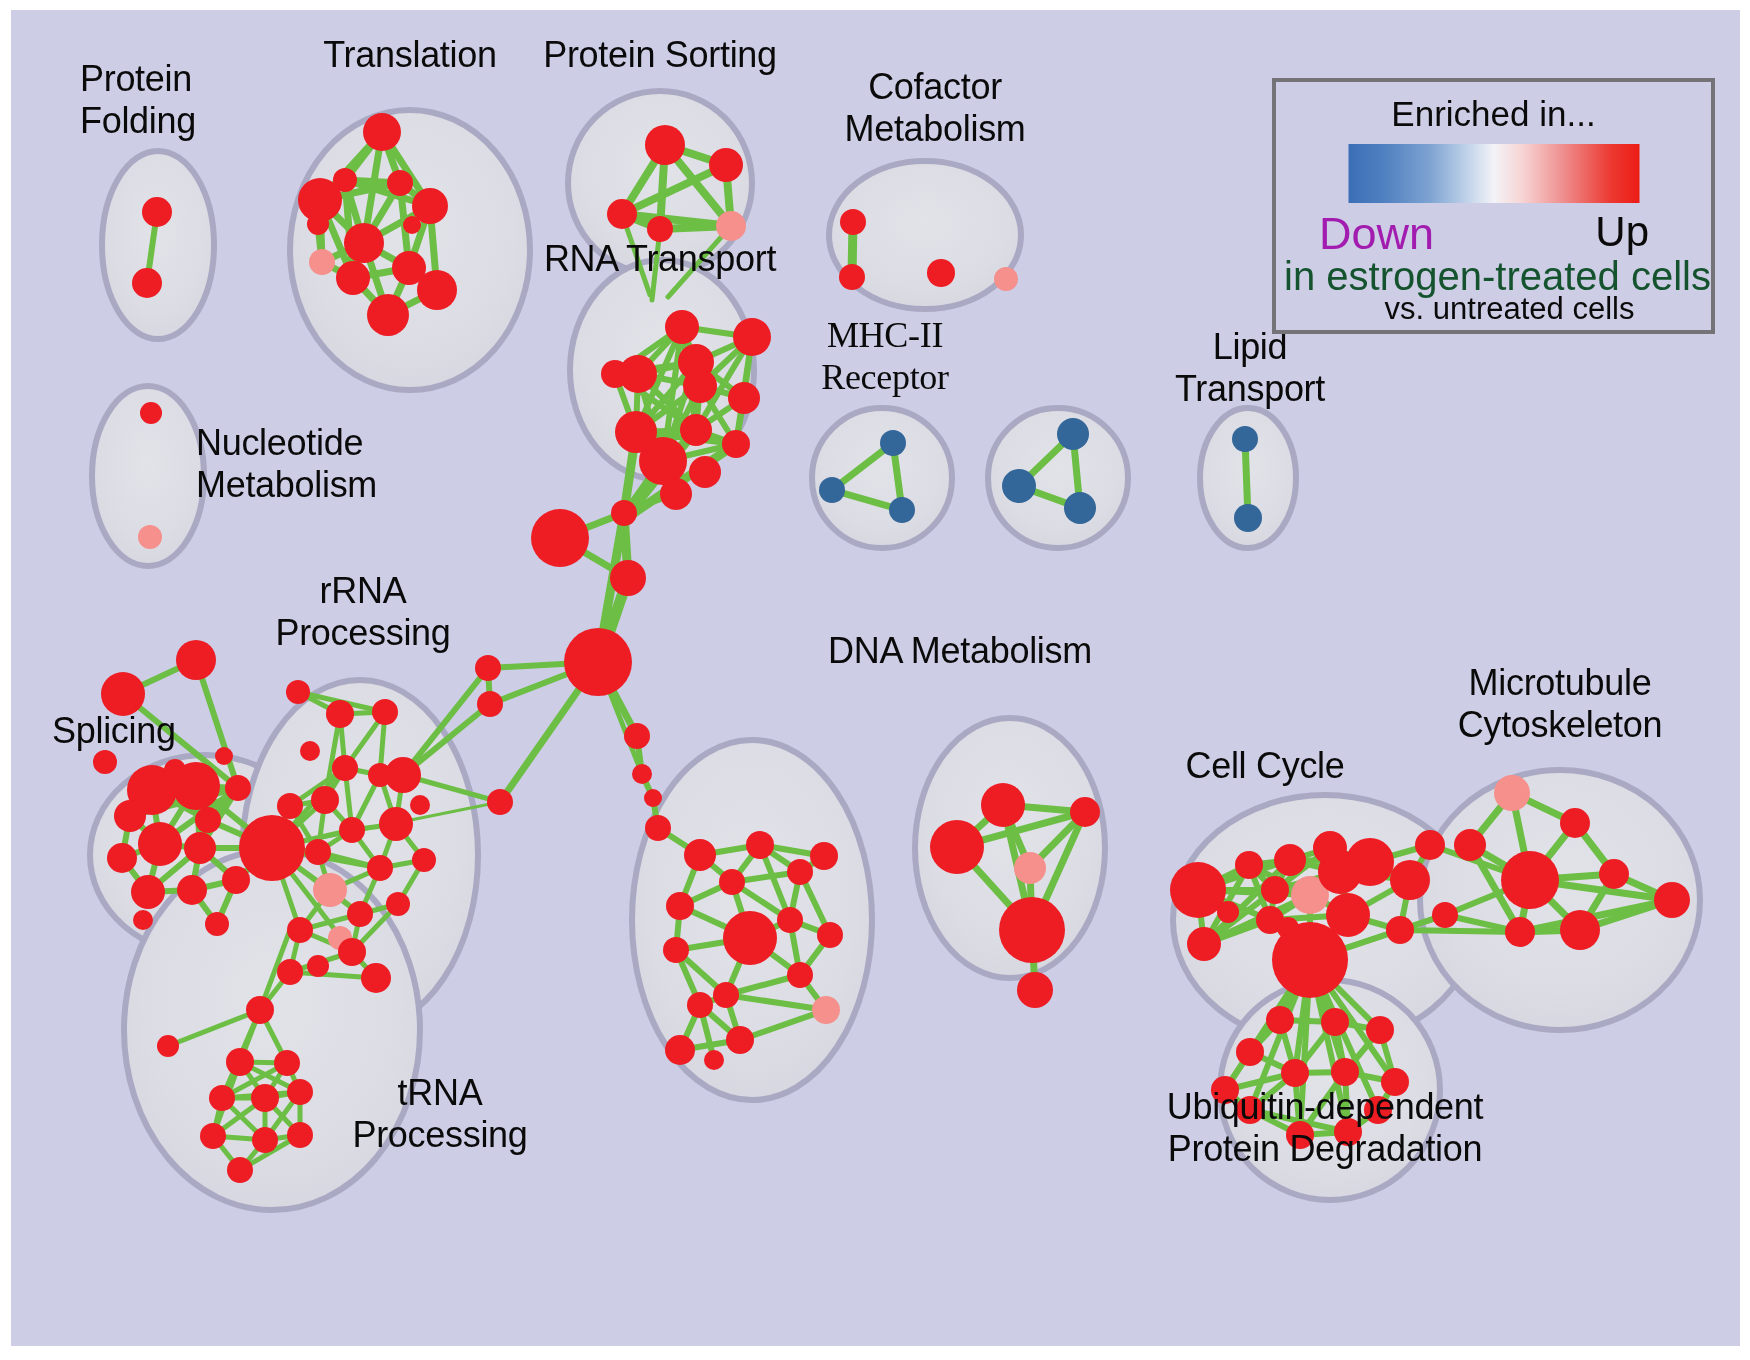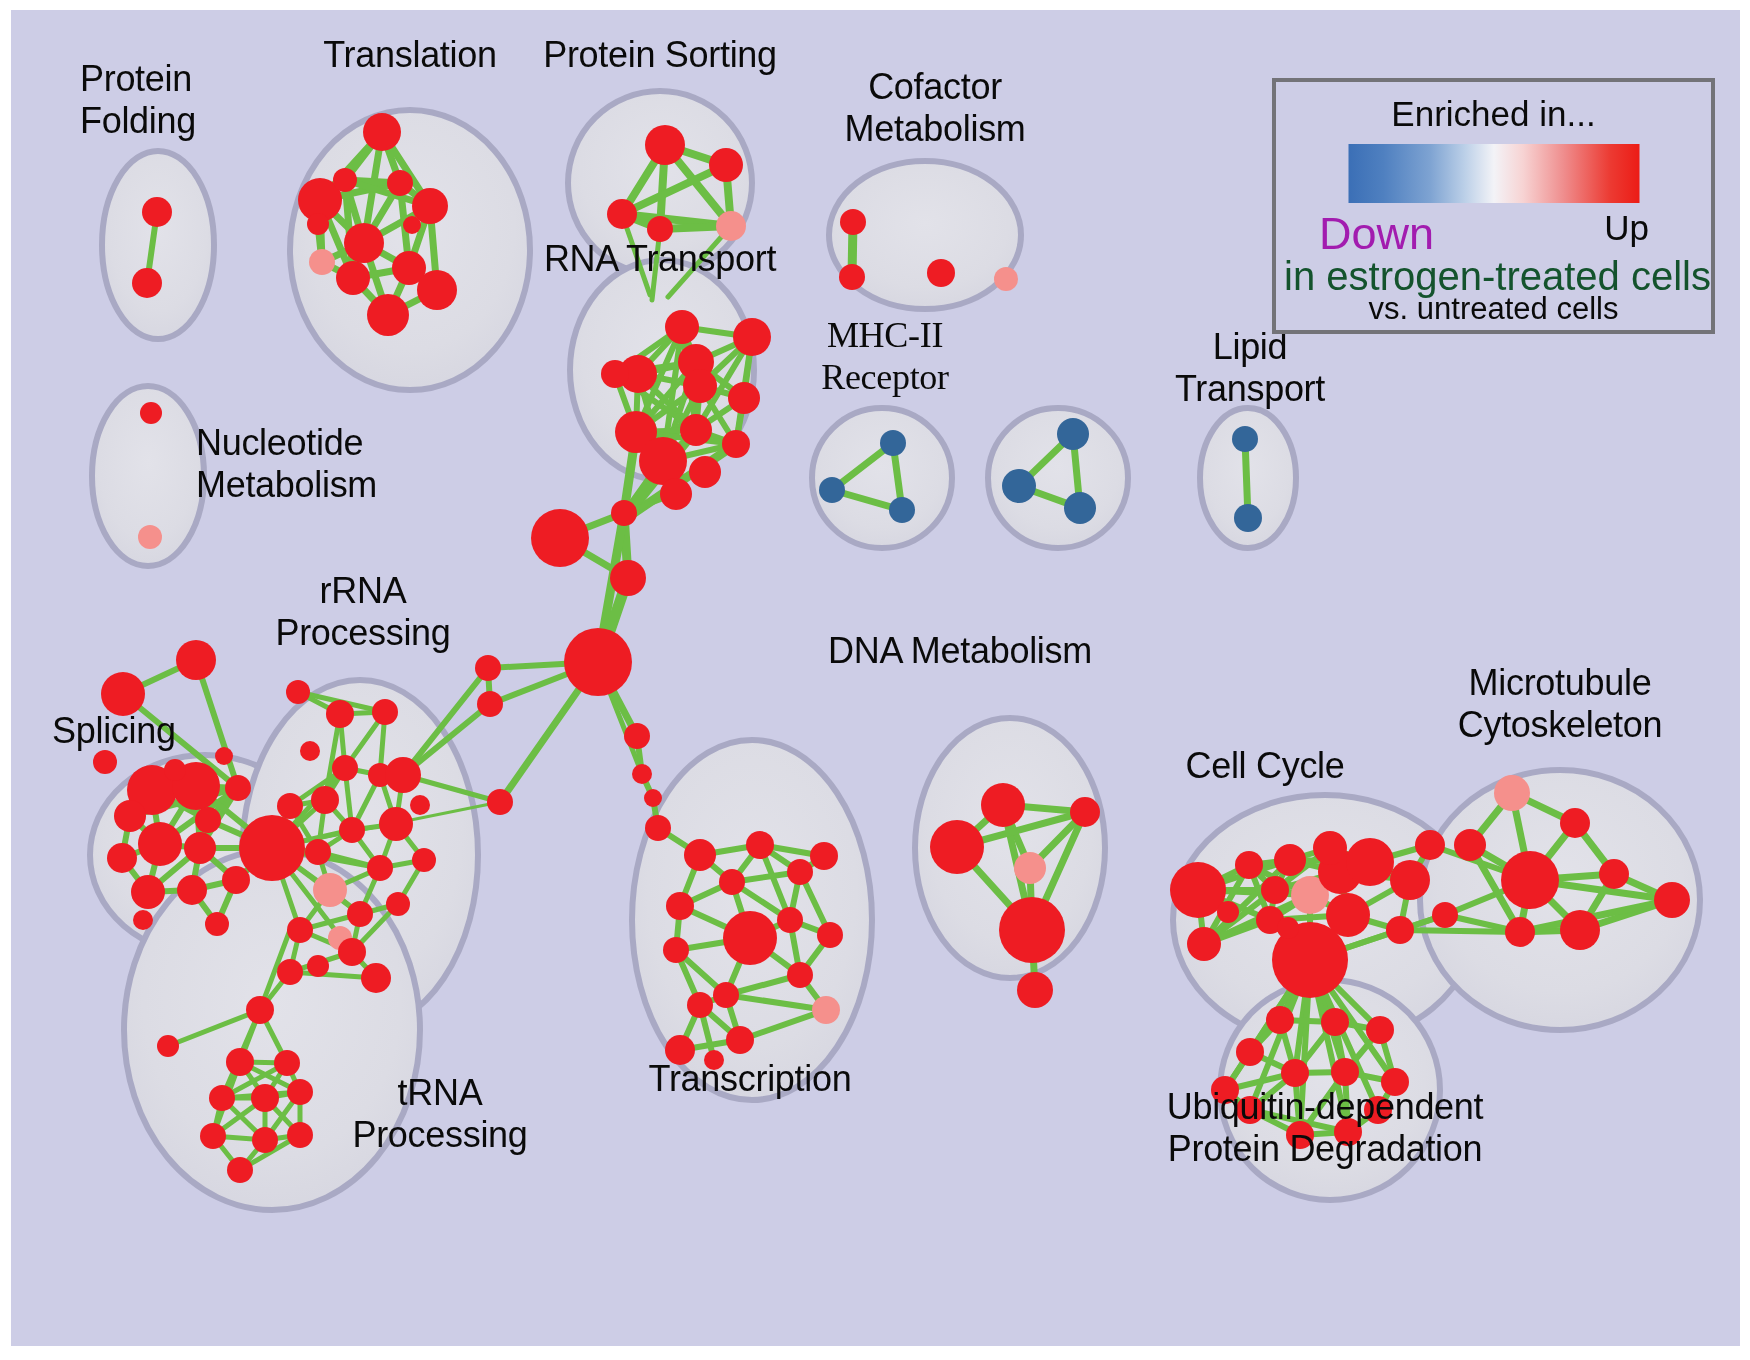--- a/index.html
+++ b/index.html
@@ -80,40 +80,41 @@
     position: absolute;
     left: 43px;
     top: 126px;
     font-size: 45px;
     color: #a21caf;
   }
   #legend-up {
     position: absolute;
     right: 62px;
     top: 126px;
-    font-size: 35px;
+    font-size: 42px;
     color: #0a0a0a;
   }
   #legend-sub1 {
     position: absolute;
     top: 172px;
     left: 0;
     width: 100%;
     text-align: right;
     font-size: 40px;
     color: #14532d;
   }
   #legend-sub2 {
     position: absolute;
     top: 209px;
     left: 0;
     width: 100%;
     text-align: center;
     font-size: 31px;
     color: #0a0a0a;
+    padding-left: 16px;
   }
 </style>
 </head>
 <body>
 
 <div id="figure-root">
 
   <div id="canvas-bg"></div>
 
   <svg id="net-svg" viewBox="0 0 1750 1360" xmlns="http://www.w3.org/2000/svg">
@@ -846,21 +847,20 @@
 
   <div class="cluster-label" style="left:52px; top:710px; width:180px; text-align:left;">Splicing</div>
 
   <div class="cluster-label" style="left:800px; top:630px; width:320px;">DNA Metabolism</div>
 
   <div class="cluster-label" style="left:1390px; top:662px; width:340px;">Microtubule
 Cytoskeleton</div>
 
   <div class="cluster-label" style="left:1140px; top:745px; width:250px;">Cell Cycle</div>
 
-  <div class="cluster-label" style="left:600px; top:1058px; width:300px;">Transcription</div>
 
   <div class="cluster-label" style="left:320px; top:1072px; width:240px;">tRNA
 Processing</div>
 
   <div class="cluster-label" style="left:1115px; top:1086px; width:420px;">Ubiquitin-dependent
 Protein Degradation</div>
 
   <div id="legend-box">
     <div id="legend-title">Enriched in...</div>
     <div id="legend-gradient"></div>

